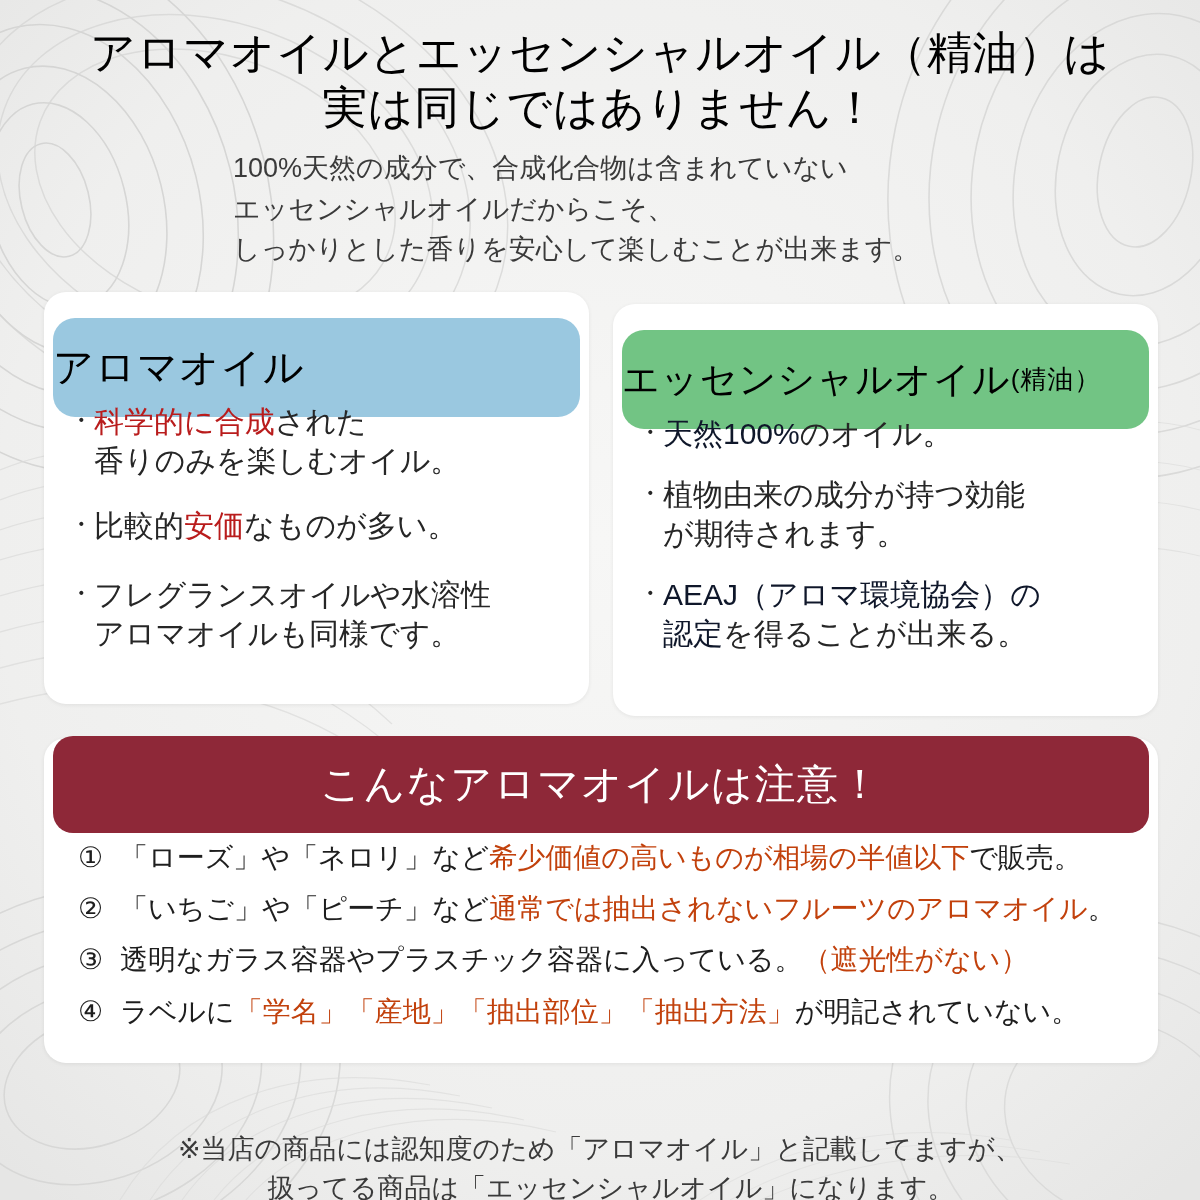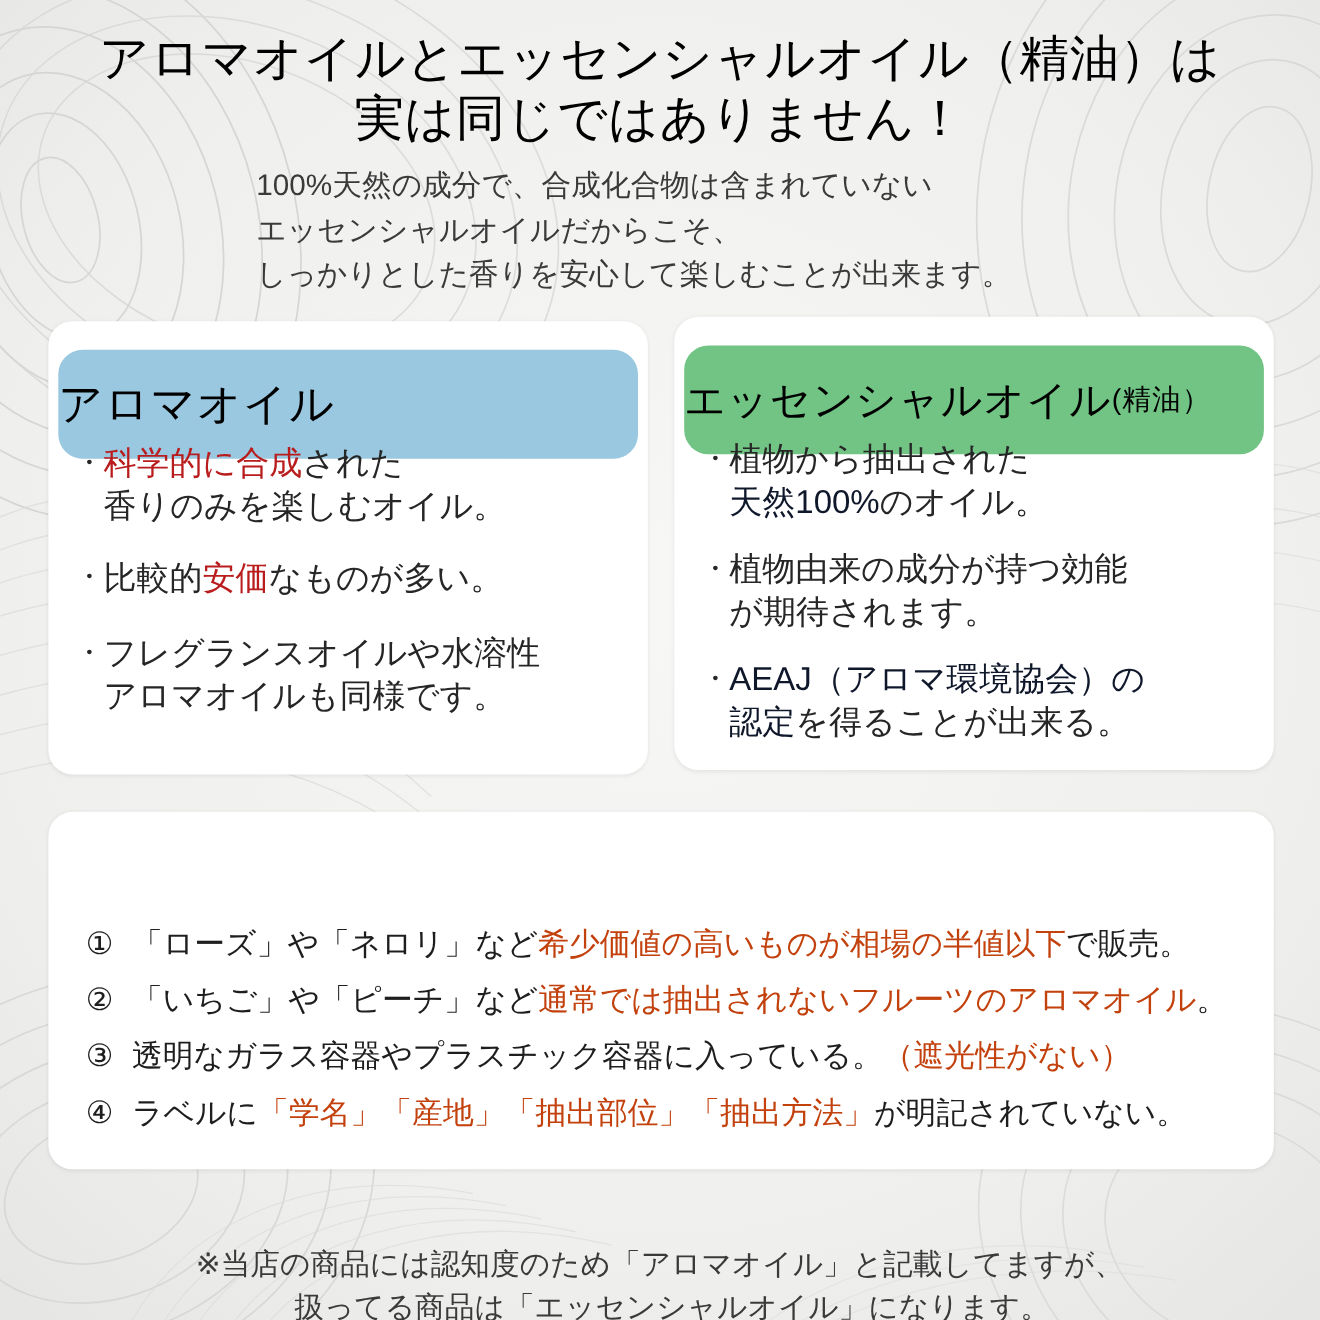--- a/index.html
+++ b/index.html
@@ -35,21 +35,21 @@
     font-size:27px;line-height:1.50;color:#3a3a3a;text-align:left;
   }
   #lead div{white-space:nowrap;}
 
   
   .card{
     position:absolute;background:#fff;border-radius:22px;
     box-shadow:0 1px 4px rgba(0,0,0,.07);
   }
   #card-aroma{left:44px;top:292px;width:545px;height:412px;}
-  #card-essential{left:613px;top:288px;width:545px;height:412px;}
+  #card-essential{left:613px;top:304px;width:545px;height:412px;}
 
   .card-header{
     position:absolute;left:9px;top:-2px;width:527px;height:99px;
     border-radius:22px;display:flex;align-items:center;
     color:#000000;font-size:40px;letter-spacing:1px;margin-top:28px;
   }
   #card-aroma .card-header{background:#9ac8e0;}
   #card-essential .card-header{background:#72c484;font-size:37px;}
   #card-essential .card-header .paren{font-size:26px;}
 
@@ -214,37 +214,39 @@
   </div>
 
   <div class="card" id="card-essential">
     <div class="card-header">
       <span>エッセンシャルオイル</span>
         <span class="paren">(精油）</span>
     </div>
     <div class="bullets">
       <div class="bullet b0">
         <span class="dot">・</span>
-        <span class="btext"><span>植物から抽出された
-</span><span class="hl-green">天然100%</span><span>のオイル。</span></span>
+        <span class="btext"><span class="hl-green">天然100%</span><span>のオイル。</span></span>
       </div>
       <div class="bullet b1">
         <span class="dot">・</span>
         <span class="btext"><span>植物由来の成分が持つ効能
 が期待されます。</span></span>
       </div>
       <div class="bullet b2">
         <span class="dot">・</span>
         <span class="btext"><span class="hl-green">AEAJ（アロマ環境協会）の
 認定</span><span>を得ることが出来る。</span></span>
       </div>
     </div>
   </div>
 
   <div id="card-warning">
+    <div id="warning-banner">
+      <span>こんなアロマオイルは注意！</span>
+    </div>
     <div id="warning-list">
       <div class="warn-item">
         <span class="num">①</span>
         <span class="wtext"><span>「ローズ」や「ネロリ」など</span><span class="hl-red">希少価値の高いものが相場の半値以下</span><span>で販売。</span></span>
       </div>
       <div class="warn-item">
         <span class="num">②</span>
         <span class="wtext"><span>「いちご」や「ピーチ」など</span><span class="hl-red">通常では抽出されないフルーツのアロマオイル</span><span>。</span></span>
       </div>
       <div class="warn-item">

